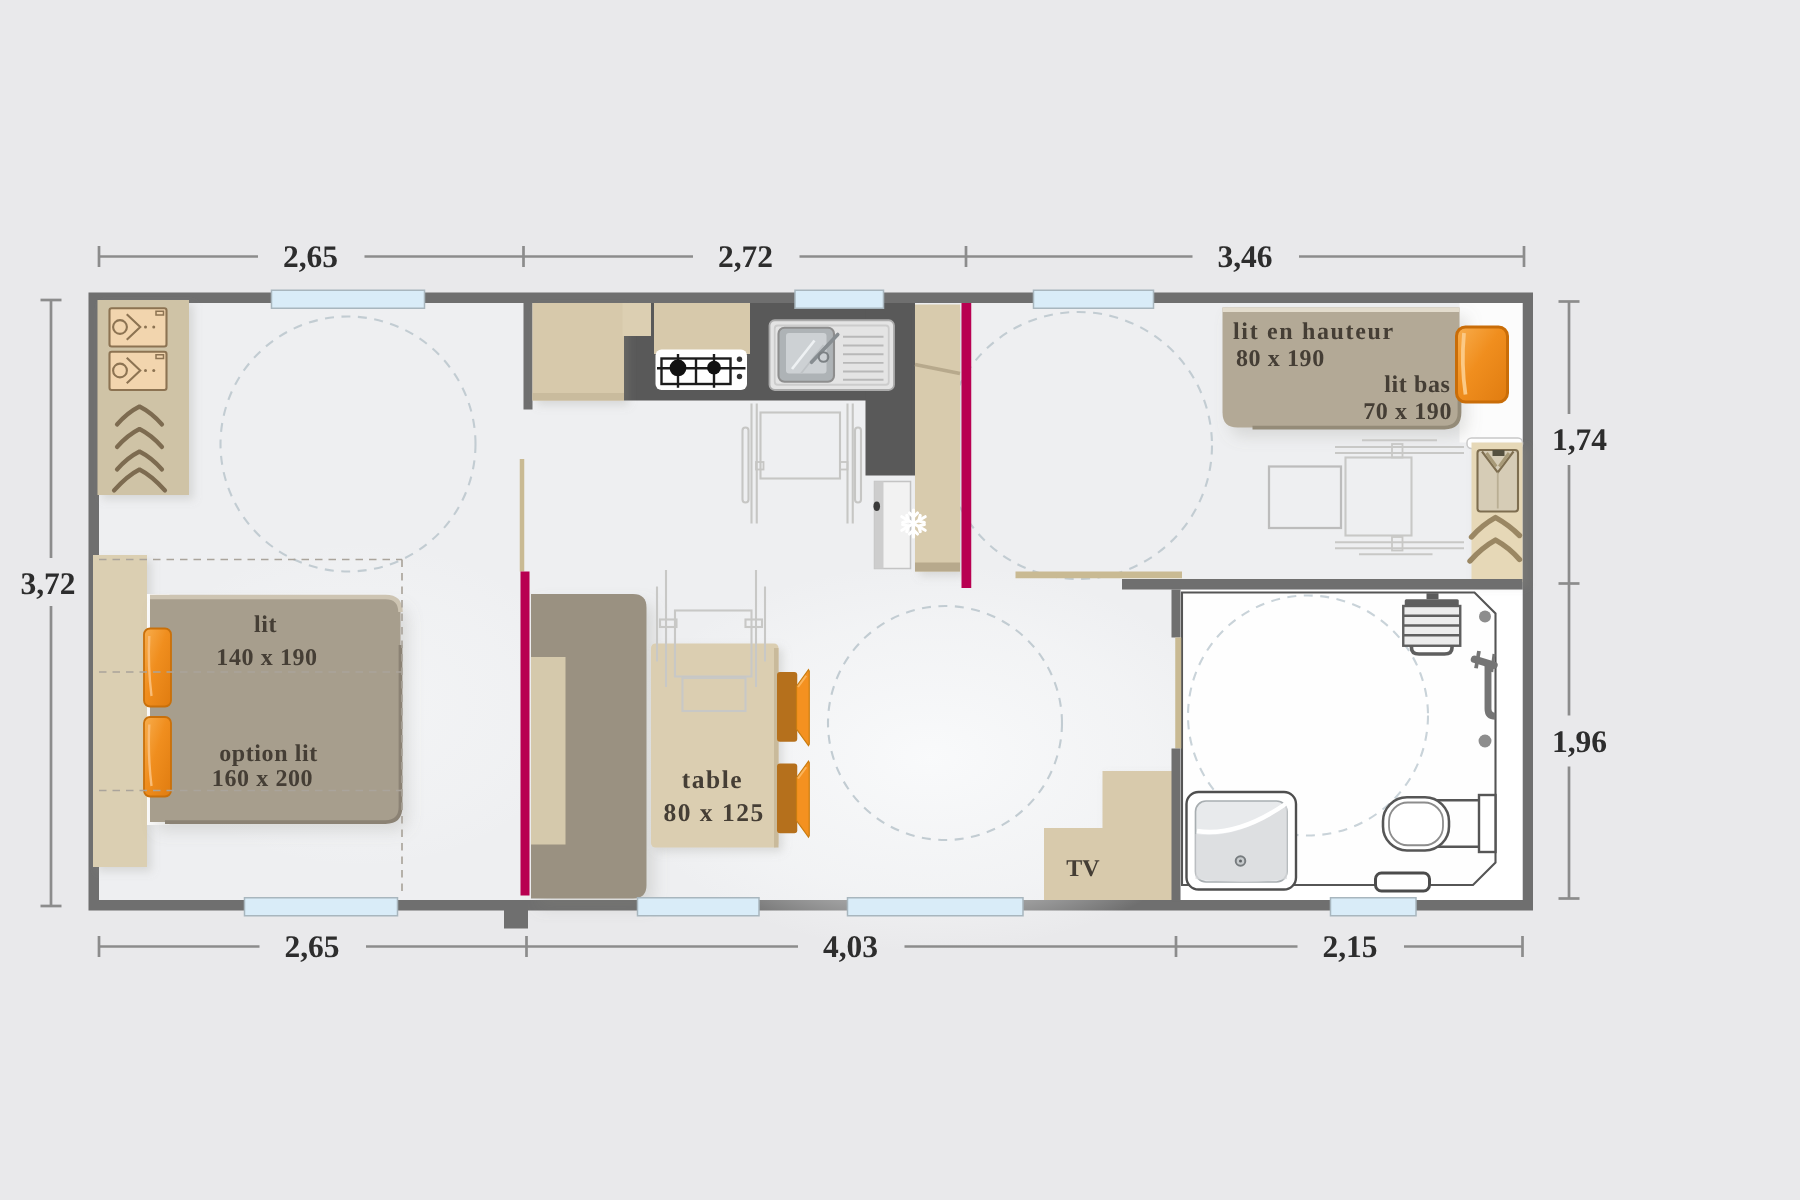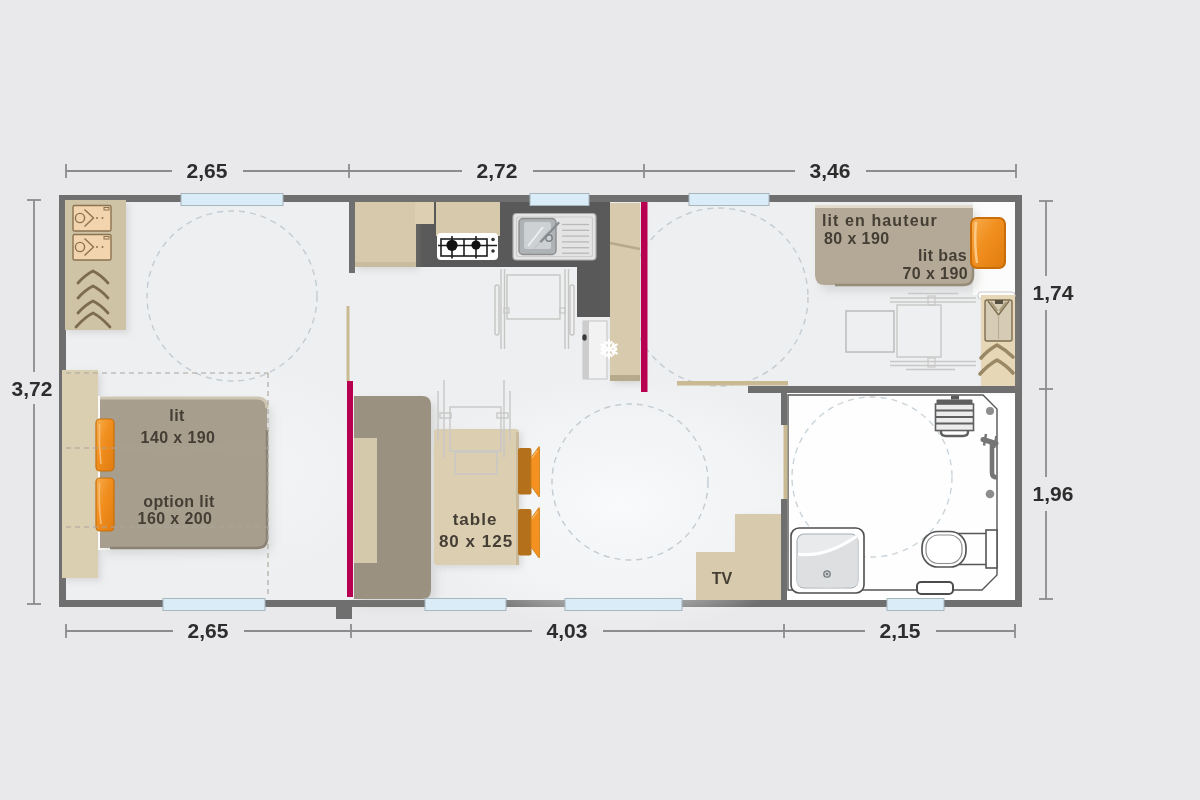--- a/index.html
+++ b/index.html
@@ -1,17 +1,17 @@
 <!DOCTYPE html>
 <html><head>
 <meta charset="utf-8">
 <style>
 html,body{margin:0;padding:0;background:#e9e9eb;}
 #stage{position:relative;width:1200px;height:800px;background:#a3a3a3;overflow:hidden;
-  font-family:Liberation Sans, sans-serif;}
+  font-family:Liberation Serif, serif;}
 svg{display:block;}
 </style>
 </head>
 <body>
 <div id="stage">
 <svg width="1200" height="800" viewBox="0 0 1200 800">
 <defs>
 <filter id="soft" x="-20%" y="-20%" width="150%" height="150%">
 <feDropShadow dx="5" dy="6" stdDeviation="5" flood-color="#83837b" flood-opacity="0.22"></feDropShadow>
 </filter>

